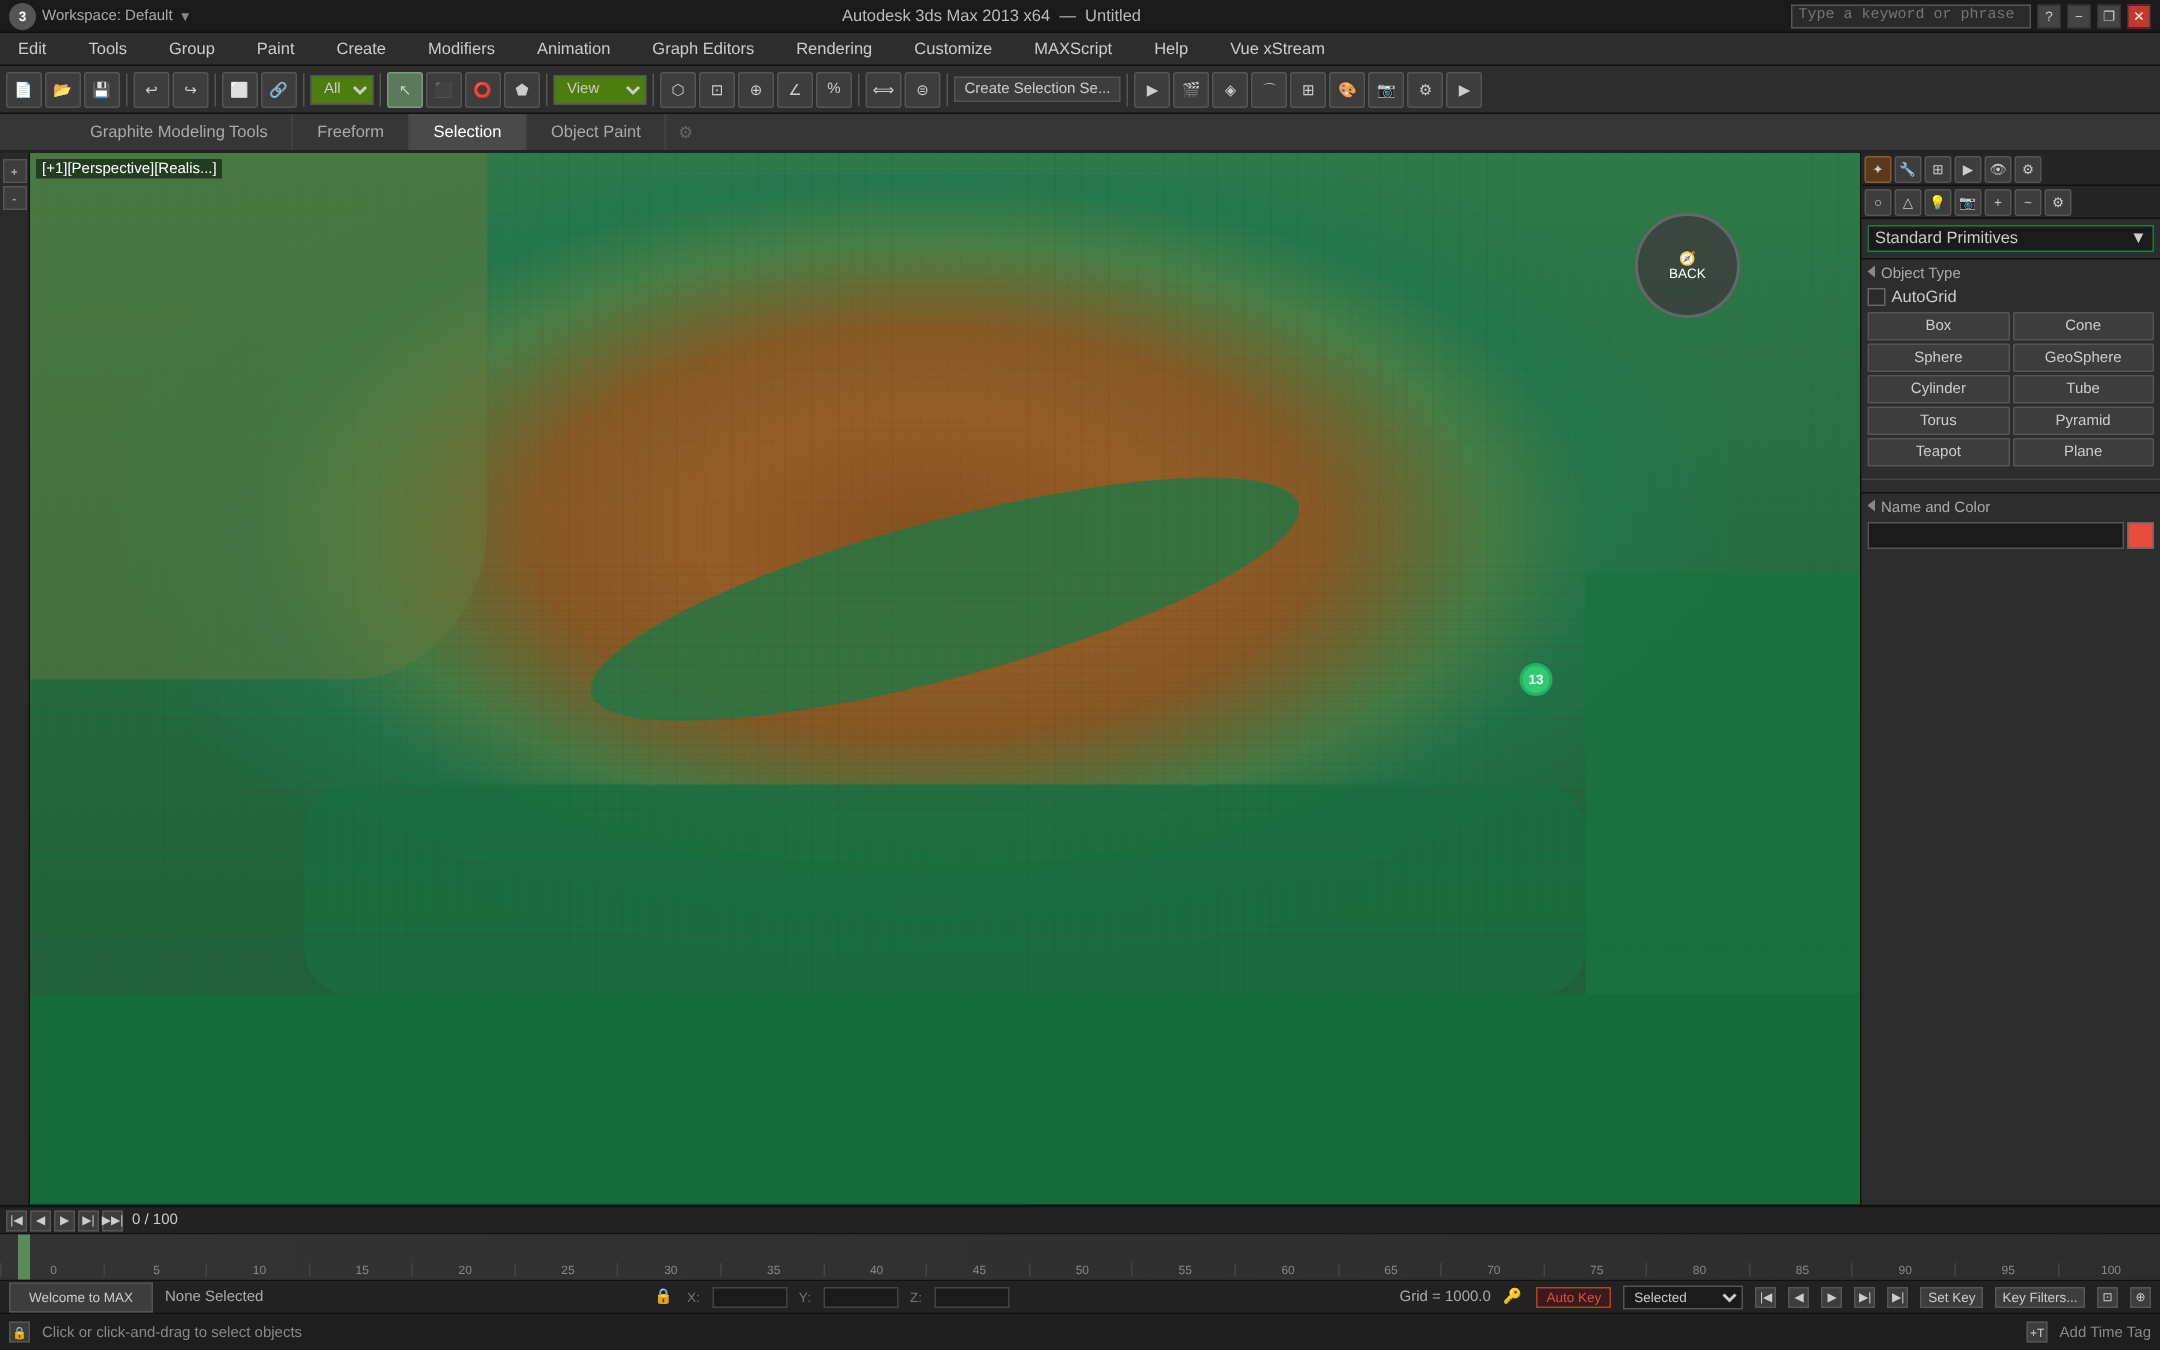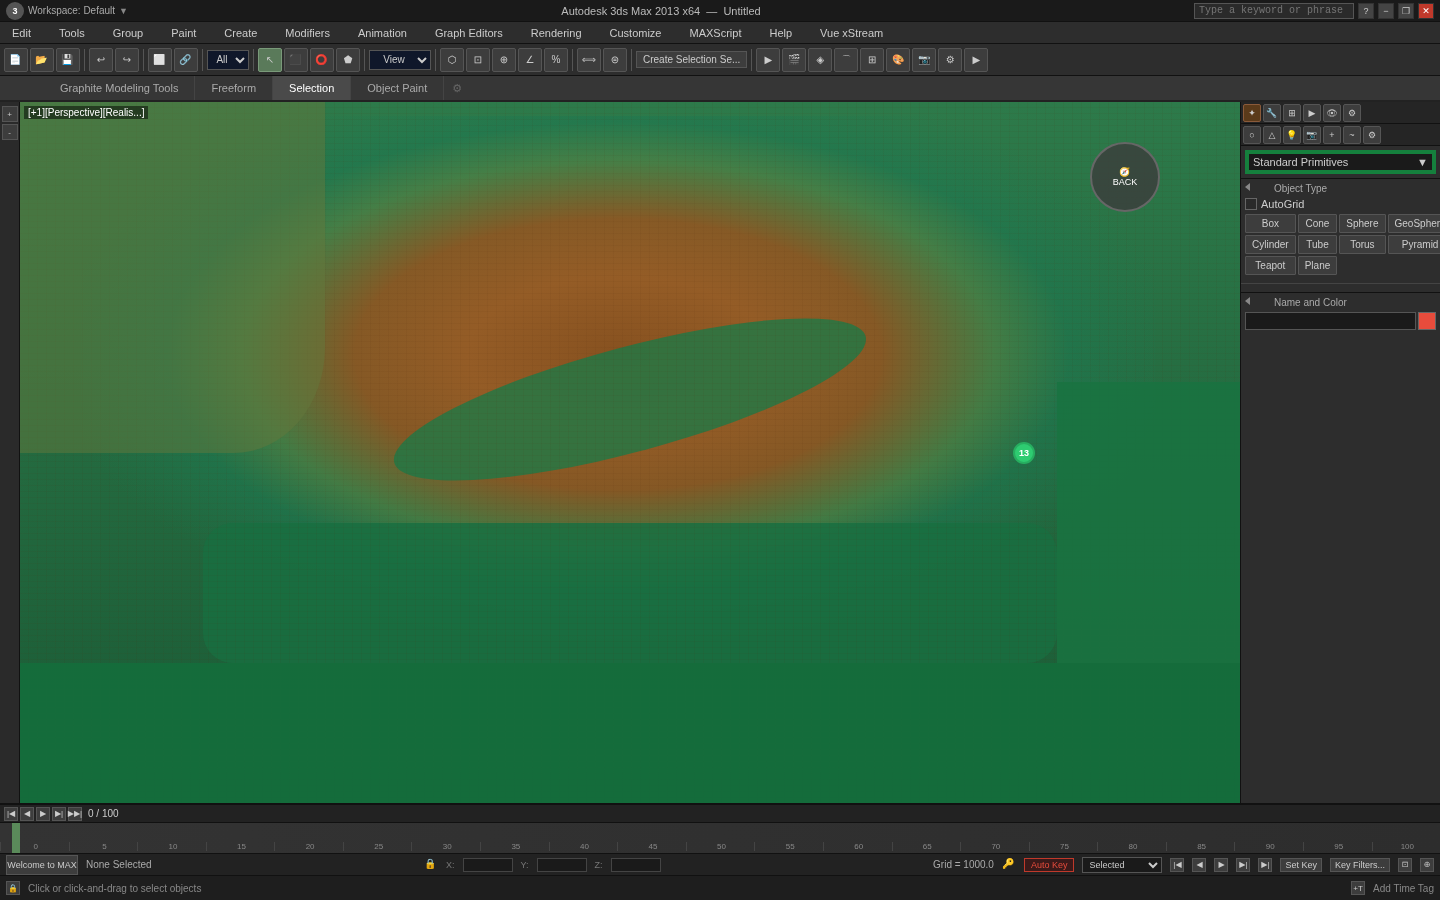--- a/index.html
+++ b/index.html
@@ -103,26 +103,25 @@
       border-radius: 2px;
     }
     .tb-btn.active { background: #5a7a5a; border-color: #7a9a7a; }
     .tb-separator {
       width: 1px; height: 22px;
       background: #555;
       margin: 0 2px;
     }
     .tb-dropdown {
       height: 20px;
-      background: #0f172a;
+      background: #4d7c0f;
       border: 1px solid #555;
       color: #ccc;
       font-size: 10px;
       padding: 0 4px;
-      text-align: center;
     }
     .tb-text-btn {
       padding: 2px 6px;
       background: #3d3d3d;
       border: 1px solid #555;
       color: #ccc;
       font-size: 10px;
       cursor: pointer;
       white-space: nowrap;
     }
@@ -263,58 +262,58 @@
     }
 
     
     #primitives-section {
       padding: 4px;
       border-bottom: 1px solid #111;
     }
     .primitives-dropdown {
       width: 100%;
       background: #1a1a1a;
-      border: 4px solid #15803d;
+      border: 1px solid #15803d;
       color: #ccc;
       font-size: 11px;
       padding: 2px 4px;
       display: flex;
       align-items: center;
       justify-content: space-between;
       cursor: pointer;
     }
 
     
     #object-type-section {
       padding: 4px;
     }
     .section-header {
       color: #aaa;
       font-size: 10px;
       margin-bottom: 4px;
       display: flex;
       align-items: flex-start;
-      gap: 20px;
+      gap: 0;
     }
 
     .autogrid-row {
       display: flex;
       align-items: center;
       margin-bottom: 4px;
       gap: 4px;
     }
     .autogrid-cb {
       width: 12px; height: 12px;
       border: 1px solid #666;
       background: #2a2a2a;
     }
 
     .prim-grid {
       display: grid;
-      grid-template-columns: 1fr 1fr 1fr 1fr;
+      grid-template-columns: 1fr 1fr;
       gap: 2px;
     }
     .prim-btn {
       padding: 3px 6px;
       background: #3d3d3d;
       border: 1px solid #555;
       color: #ccc;
       font-size: 10px;
       text-align: center;
       cursor: pointer;
@@ -768,21 +767,21 @@
         <div class="ruler-tick">95</div>
         <div class="ruler-tick">100</div>
       </div>
     </div>
     <div id="timeline-slider"></div>
   </div>
 </div>
 
 <div id="status-bar">
 
-  <div style="width:72px;height:20px;background:#3d3d3d;border:1px solid #555;display:flex;align-items:center;justify-content:center;cursor:pointer;font-size:9px;">Welcome to MAX</div>
+  <div style="width:96px;height:20px;background:#3d3d3d;border:1px solid #555;display:flex;align-items:center;justify-content:center;cursor:pointer;font-size:9px;">Welcome to MAX</div>
 
   <div class="status-item">None Selected</div>
 
   <div class="flex-spacer"></div>
 
   <div style="width:14px;height:14px;color:#aaa;font-size:10px;cursor:pointer;">🔒</div>
 
   <span class="status-label">X:</span>
   <input class="status-input" type="text" value="" style="">
   <span class="status-label">Y:</span>

